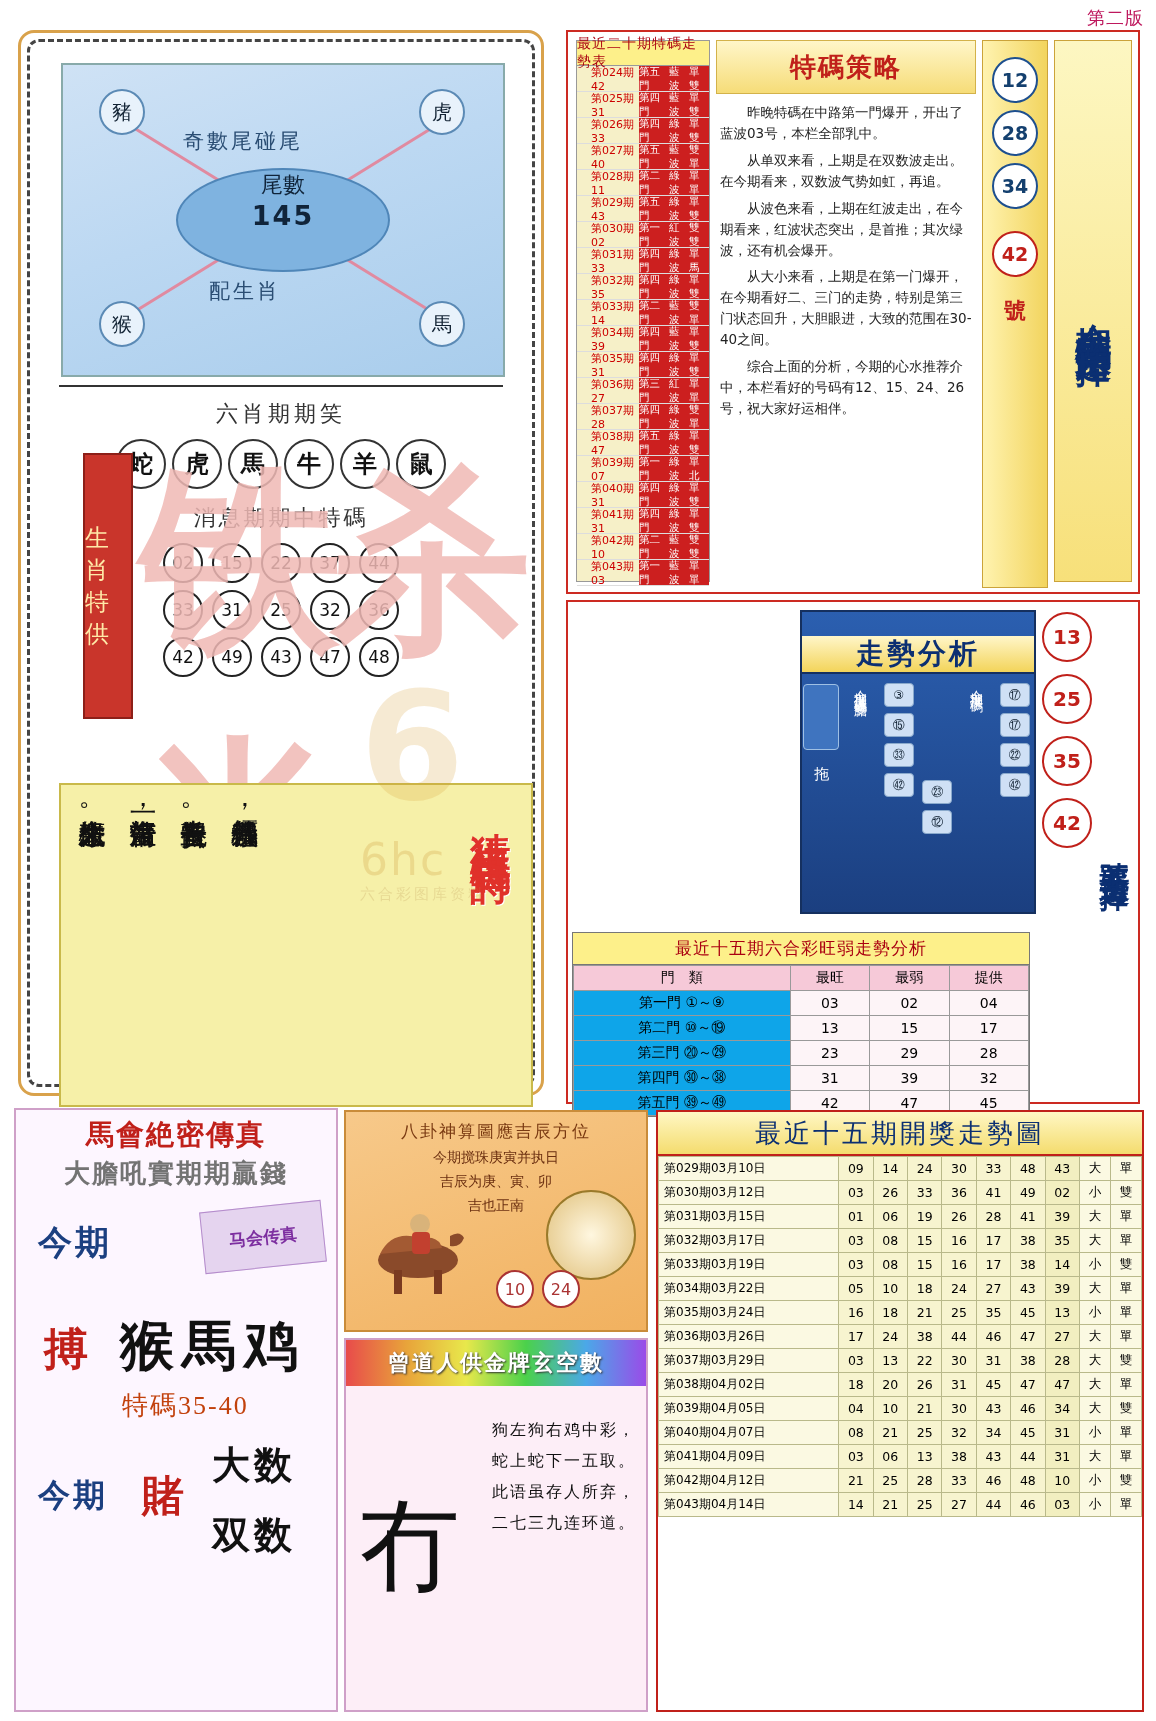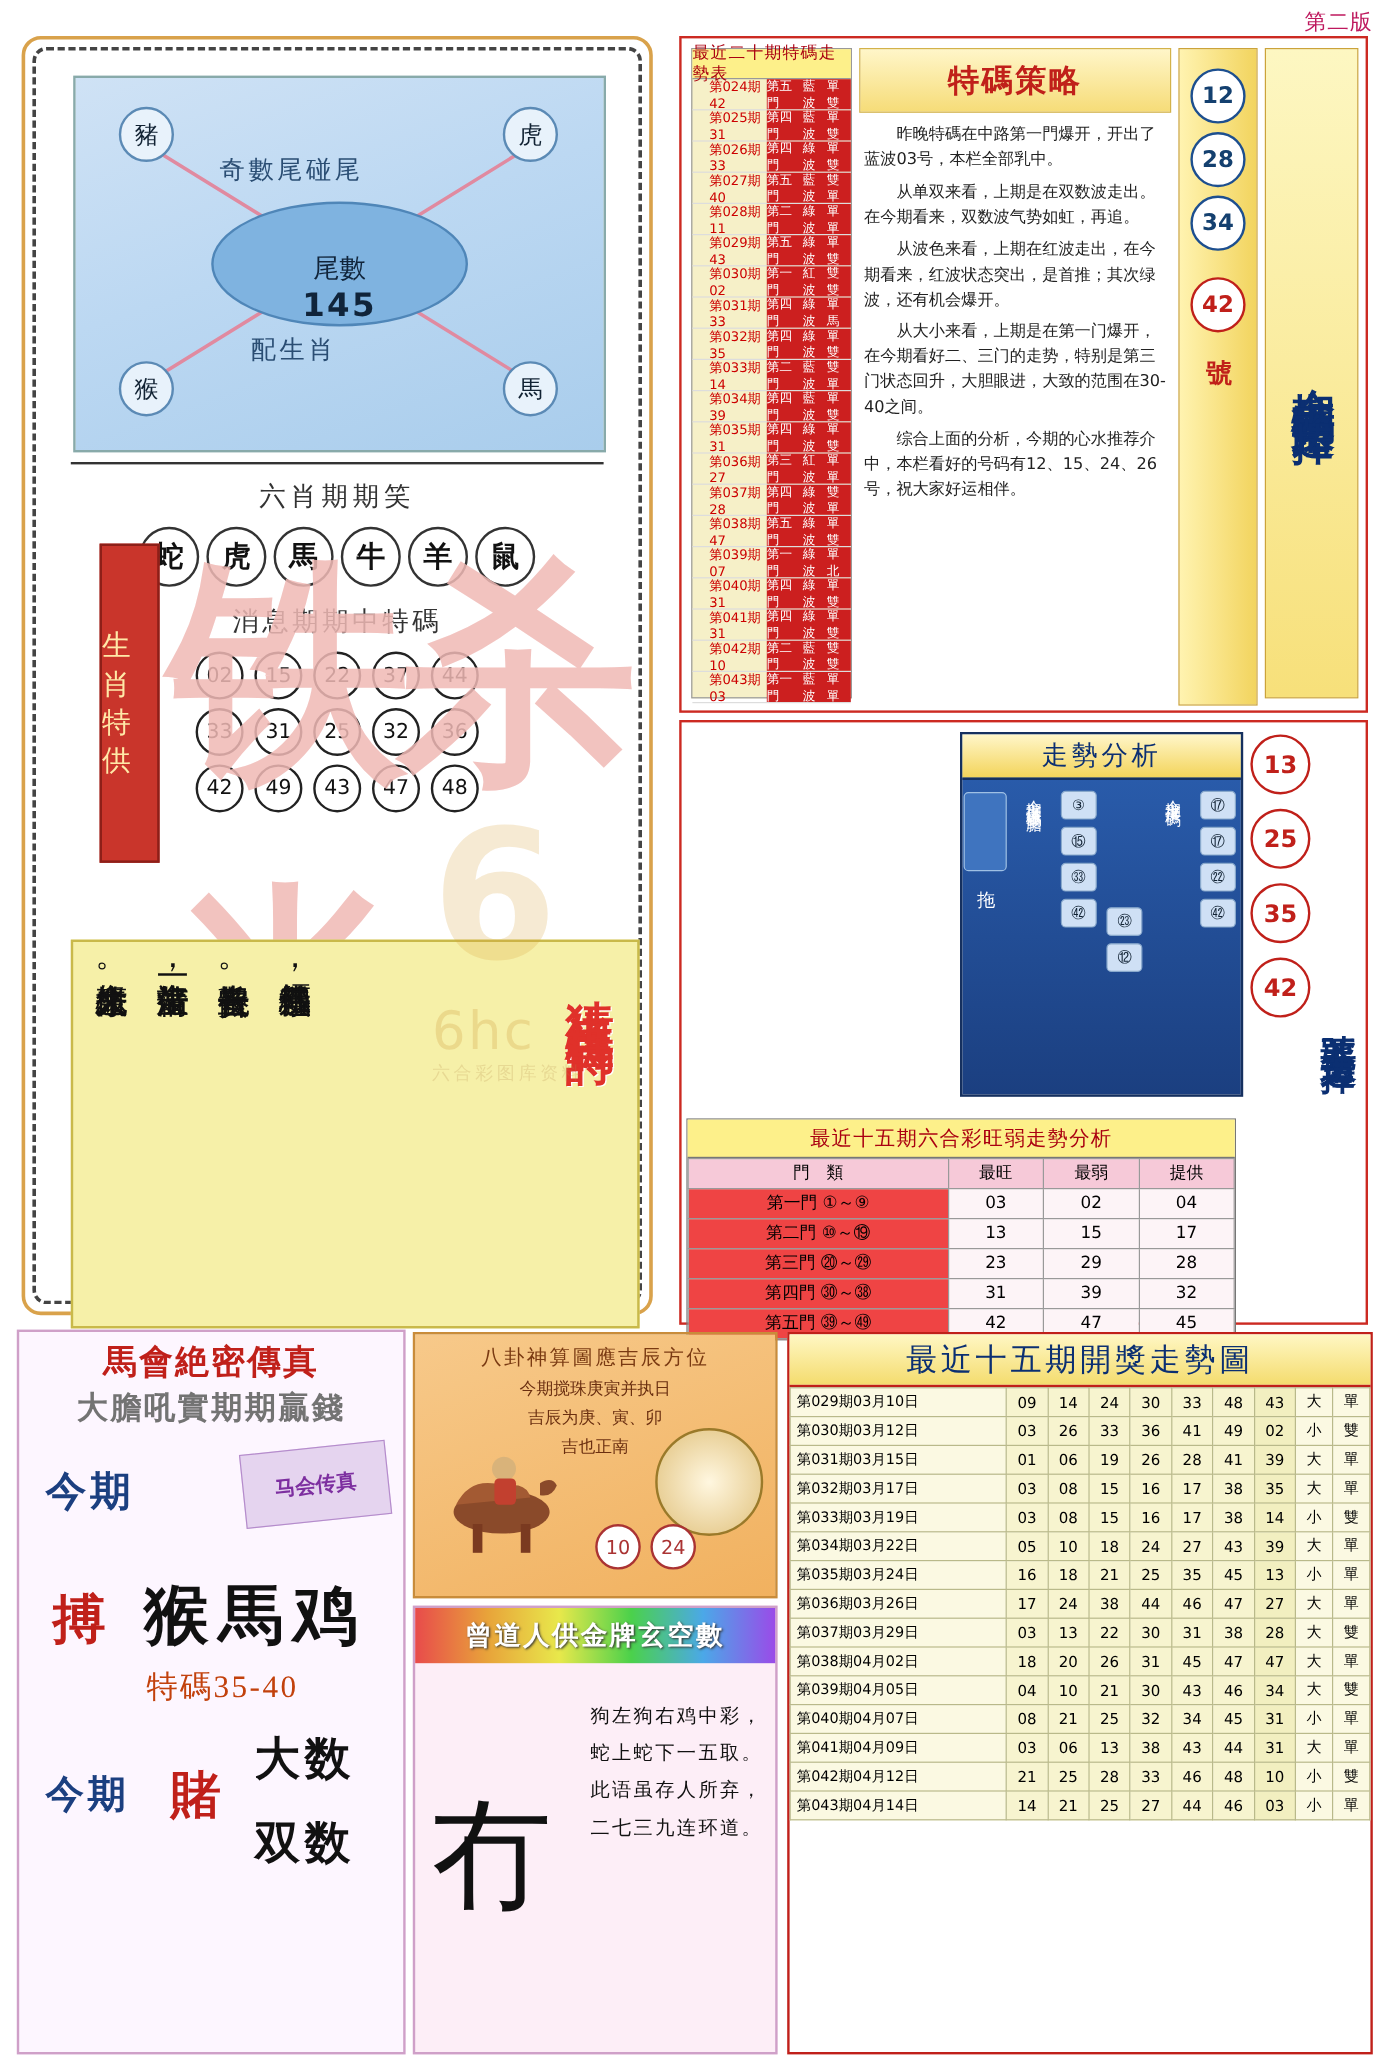--- a/index.html
+++ b/index.html
@@ -6,21 +6,21 @@
   body{width:1156px;height:1721px;position:relative;font-family:"DejaVu Sans","Liberation Sans",sans-serif;}
   .page{position:absolute;left:0;top:0;width:1156px;height:1721px;overflow:hidden;}
   .pagelabel{position:absolute;right:12px;top:6px;font-size:18px;color:#be185d;letter-spacing:1px;}
 
   
   .leftbox{position:absolute;left:18px;top:30px;width:520px;height:1060px;border:3px solid #d9a24b;border-radius:16px;background:#fff;}
   .leftbox:before{content:"";position:absolute;left:6px;top:6px;right:6px;bottom:6px;border:3px dashed #444;border-radius:12px;}
 
   .zodiacCard{position:absolute;left:40px;top:30px;width:440px;height:310px;border:2px solid #8aa;background:linear-gradient(160deg,#cfe2f5,#bcd8f2 45%,#a9cdec);}
   .zodiacCard .star{position:absolute;left:50%;top:50%;transform:translate(-50%,-50%);width:360px;height:250px;}
-  .ellipse{position:absolute;left:50%;top:50%;transform:translate(-50%,-50%);width:210px;height:100px;border-radius:50%;background:#7fb3e0;border:2px solid #4f86b8;display:flex;flex-direction:column;align-items:center;justify-content:flex-end;color:#10243a;}
+  .ellipse{position:absolute;left:50%;top:50%;transform:translate(-50%,-50%);width:210px;height:100px;border-radius:50%;background:#7fb3e0;border:2px solid #4f86b8;display:flex;flex-direction:column;align-items:center;justify-content:flex-start;color:#10243a;}
   .ellipse .t1{font-size:22px;}
   .ellipse .t2{font-size:27px;font-weight:bold;letter-spacing:2px;}
   .zname{position:absolute;width:42px;height:42px;border-radius:50%;border:2px solid #5b8ab5;background:#e8f2fb;display:flex;align-items:center;justify-content:center;font-size:20px;color:#123;}
   .zt{position:absolute;font-size:21px;color:#2a4d73;letter-spacing:3px;}
 
   .divline{position:absolute;left:38px;top:352px;width:444px;height:2px;background:#333;}
 
   .sixzone{position:absolute;left:40px;top:360px;width:440px;height:300px;}
   .sixtitle{text-align:center;font-size:22px;color:#333;letter-spacing:4px;margin-top:6px;}
   .animRow{display:flex;justify-content:center;gap:6px;margin-top:10px;}
@@ -63,39 +63,39 @@
   .ballcol{display:flex;flex-direction:column;gap:7px;margin-top:6px;align-items:center;}
   .ball{width:42px;height:42px;border-radius:50%;border:2px solid #1d4f8f;background:#fff;display:flex;align-items:center;justify-content:center;font-size:19px;font-weight:bold;color:#14406f;}
   .ball.red{border-color:#c0201a;color:#c0201a;}
   .bigvert{position:absolute;left:486px;top:8px;width:76px;height:540px;background:linear-gradient(180deg,#fdf7c2,#f7e07a);border:1px solid #cba33a;display:flex;align-items:center;justify-content:center;}
   .bigvert .tx{writing-mode:vertical-rl;text-orientation:upright;font-size:36px;font-weight:bold;color:#0b2f72;letter-spacing:4px;}
 
   
   .rmid{position:absolute;left:566px;top:600px;width:570px;height:500px;border:2px solid #cc2a22;background:#fff;}
   .anaText{position:absolute;left:8px;top:8px;width:218px;font-size:13.5px;line-height:1.55;color:#222;text-indent:2em;}
   .anaPanel{position:absolute;left:232px;top:8px;width:232px;height:300px;background:linear-gradient(180deg,#2b5fb0,#1b3f80);border:2px solid #15305f;}
-  .anaPanel .hd{height:36px;background:linear-gradient(180deg,#fff6c9,#f3d45a);border-bottom:2px solid #15305f;display:flex;align-items:center;justify-content:center;font-size:22px;font-weight:normal;color:#0b2f72;letter-spacing:3px;}
+  .anaPanel .hd{height:36px;background:linear-gradient(180deg,#fff6c9,#f3d45a);border-bottom:2px solid #15305f;display:flex;align-items:center;justify-content:center;font-size:28px;font-weight:bold;color:#0b2f72;letter-spacing:3px;margin-top:24px;}
   .anaCols{display:flex;height:250px;padding-top:6px;}
   .anaCol{flex:1;display:flex;flex-direction:column;align-items:center;}
   .anaCol .cap{writing-mode:vertical-rl;text-orientation:upright;font-size:13px;color:#fff;letter-spacing:2px;margin-bottom:6px;}
   .chip{width:28px;height:22px;margin:3px 0;border-radius:4px;background:#cfe0f5;border:1px solid #89a9cc;display:flex;align-items:center;justify-content:center;font-size:12px;color:#123;}
   .chipEmpty{width:34px;height:64px;margin:4px 0;border-radius:4px;background:#3f74bf;border:1px solid #9fc0e4;}
   .dragLbl{writing-mode:vertical-rl;text-orientation:upright;font-size:15px;color:#fff;}
 
   .rmidBalls{position:absolute;left:474px;top:10px;width:50px;display:flex;flex-direction:column;gap:12px;align-items:center;}
   .oball{width:46px;height:46px;border-radius:50%;border:2px solid #c0201a;background:#fff;display:flex;align-items:center;justify-content:center;font-size:20px;font-weight:bold;color:#c0201a;}
   .rmidVert{position:absolute;left:528px;top:8px;width:36px;height:480px;display:flex;align-items:center;justify-content:center;}
   .rmidVert .tx{writing-mode:vertical-rl;text-orientation:upright;font-size:30px;font-weight:bold;color:#0b2f72;letter-spacing:4px;}
 
   .wkTable{position:absolute;left:4px;top:330px;width:456px;border:1px solid #777;}
   .wkHead{background:#fdf08a;text-align:center;font-size:17px;color:#a01;padding:4px 0;border-bottom:1px solid #777;letter-spacing:1px;}
   table.wk{width:100%;border-collapse:collapse;font-size:14px;}
   table.wk th{background:#f6c9d8;border:1px solid #999;padding:3px;font-weight:normal;}
   table.wk td{border:1px solid #999;padding:3px;text-align:center;background:#fdf4f7;}
-  table.wk td.first{background:#ef4444;}
+  table.wk td.first{background:#0ea5e9;}
 
   
   .blbox{position:absolute;left:14px;top:1108px;width:320px;height:600px;border:2px solid #cfa0c8;background:#fdf6ff;}
   .blT1{text-align:center;font-size:28px;font-weight:bold;color:#c0201a;margin-top:6px;letter-spacing:2px;}
   .blT2{text-align:center;font-size:26px;font-weight:bold;color:#737373;letter-spacing:2px;margin-top:2px;}
   .stamp{position:absolute;left:186px;top:96px;width:120px;height:60px;background:rgba(200,170,220,.45);border:1px solid #b58ccc;display:flex;align-items:center;justify-content:center;transform:rotate(-6deg);color:#7d2fa0;font-size:17px;font-weight:bold;}
   .blQ{position:absolute;left:22px;top:110px;font-size:34px;font-weight:bold;color:#1b3f80;letter-spacing:3px;}
   .blBo{position:absolute;left:28px;top:210px;font-size:44px;font-weight:bold;color:#c0201a;}
   .blAnim{position:absolute;left:104px;top:200px;font-size:54px;font-weight:bold;color:#111;letter-spacing:8px;}
   .blCode{position:absolute;left:106px;top:278px;font-size:26px;color:#c2410c;letter-spacing:2px;font-family:Liberation Serif, serif;}

